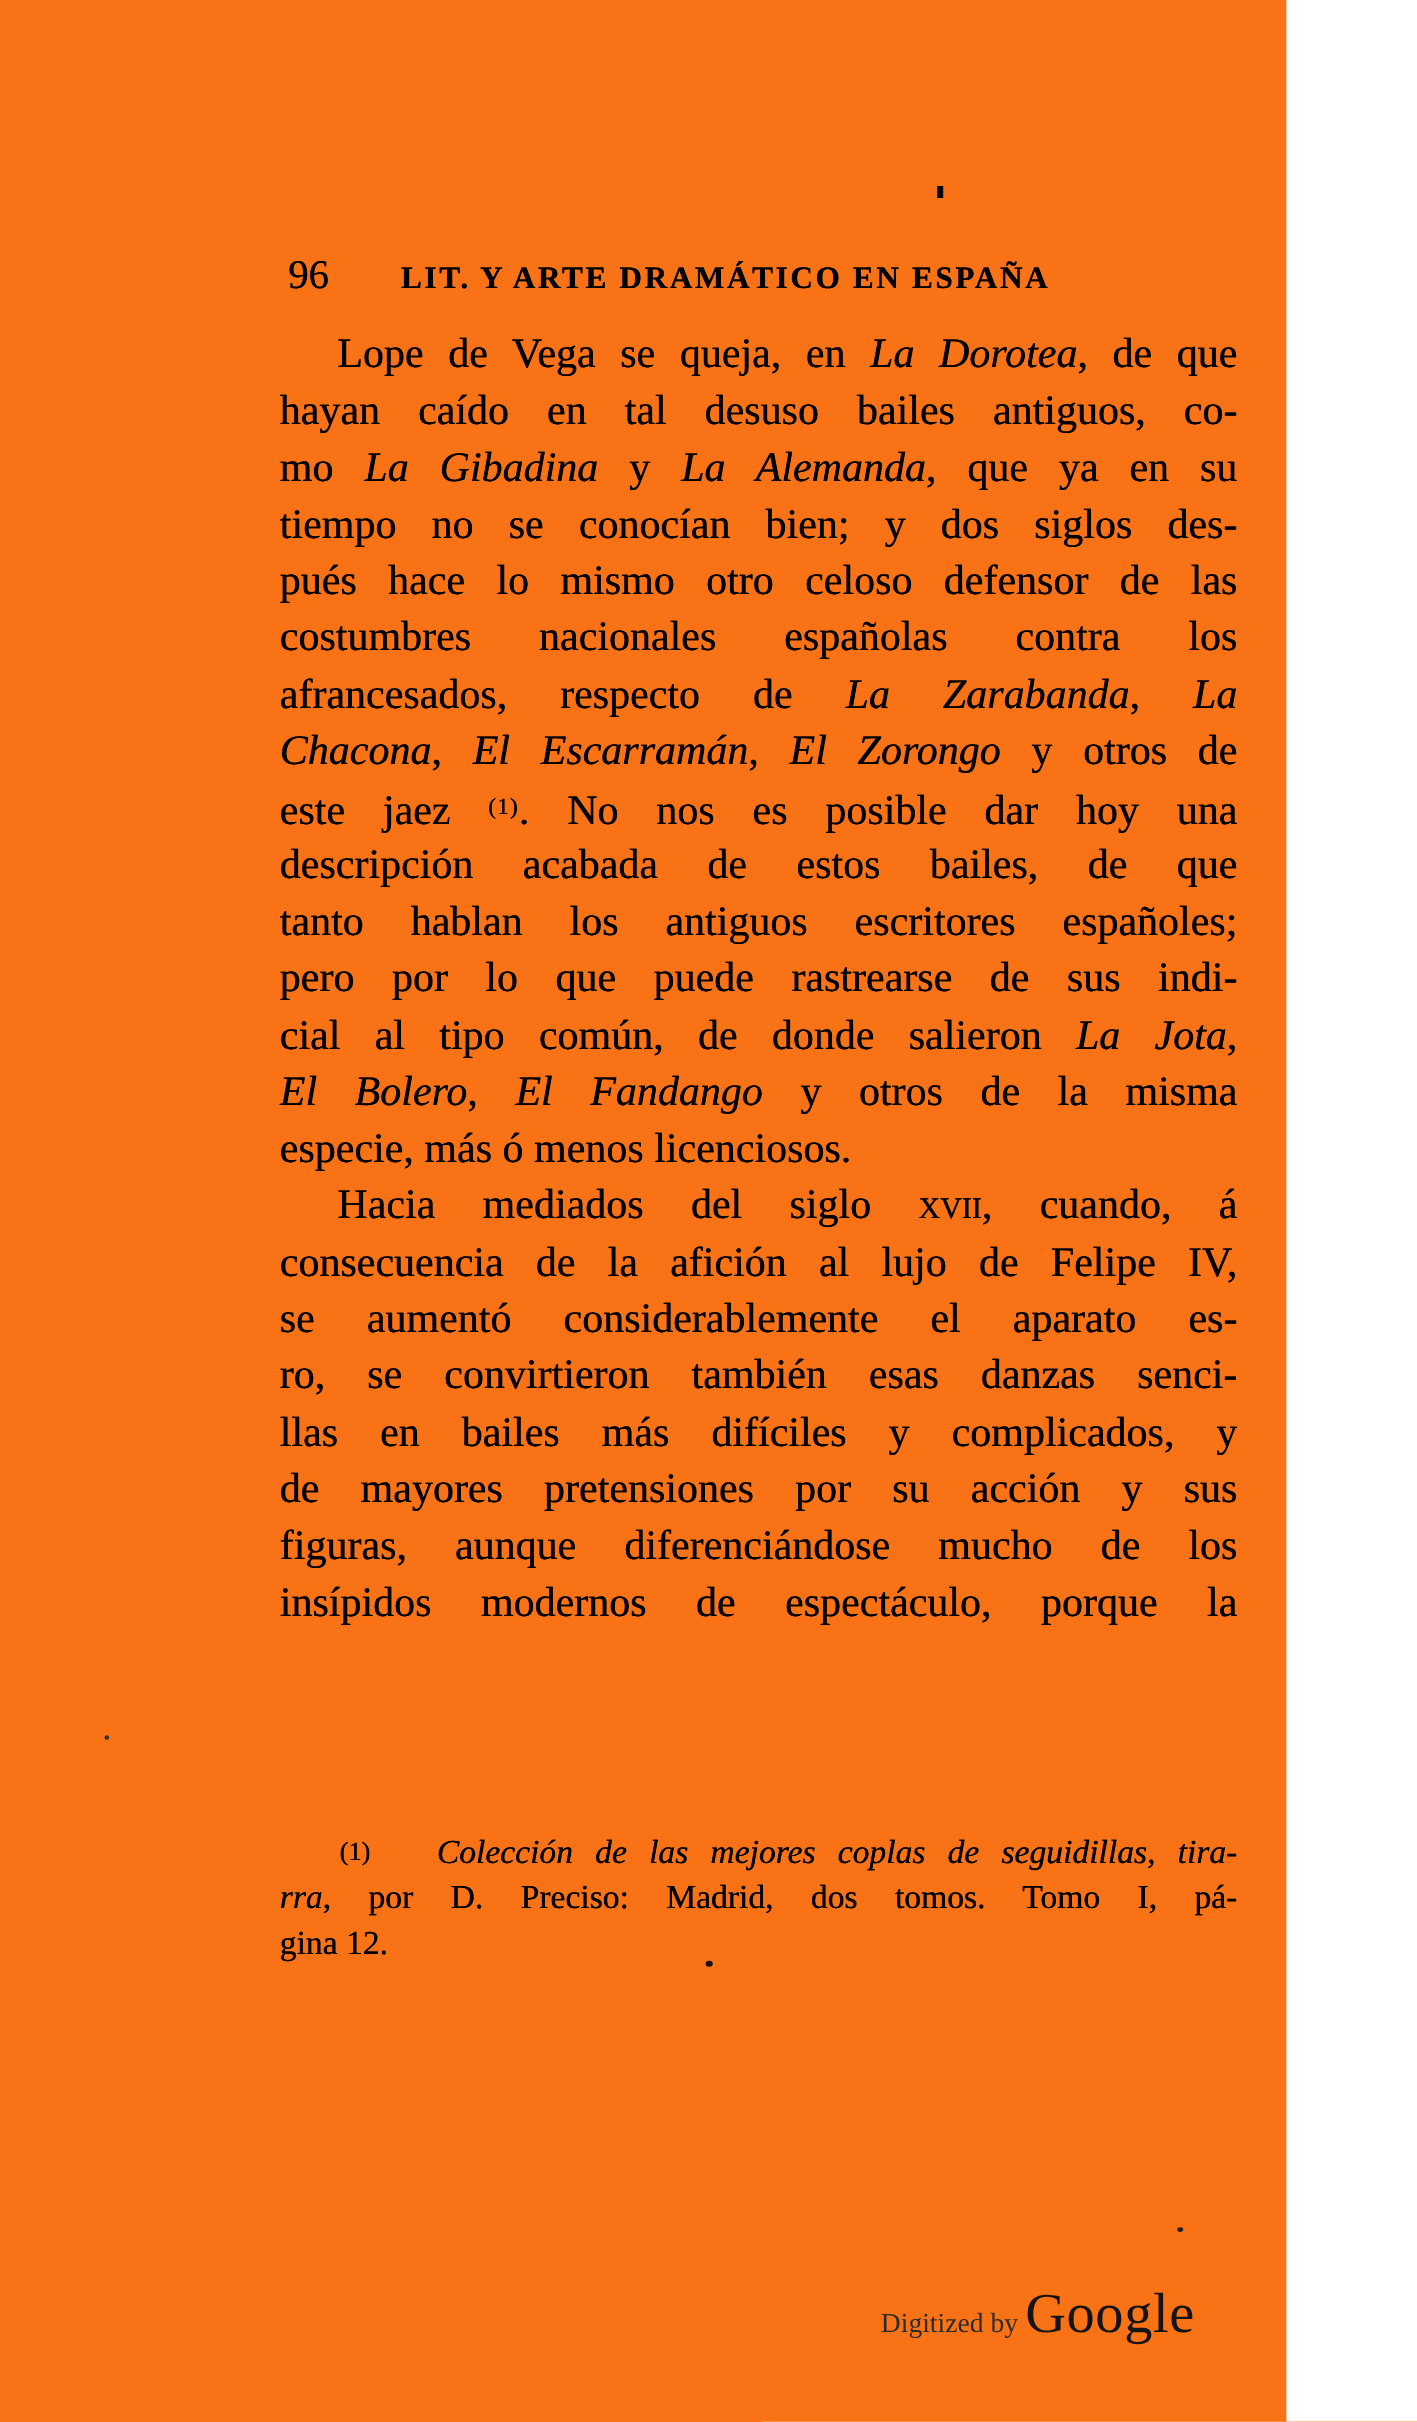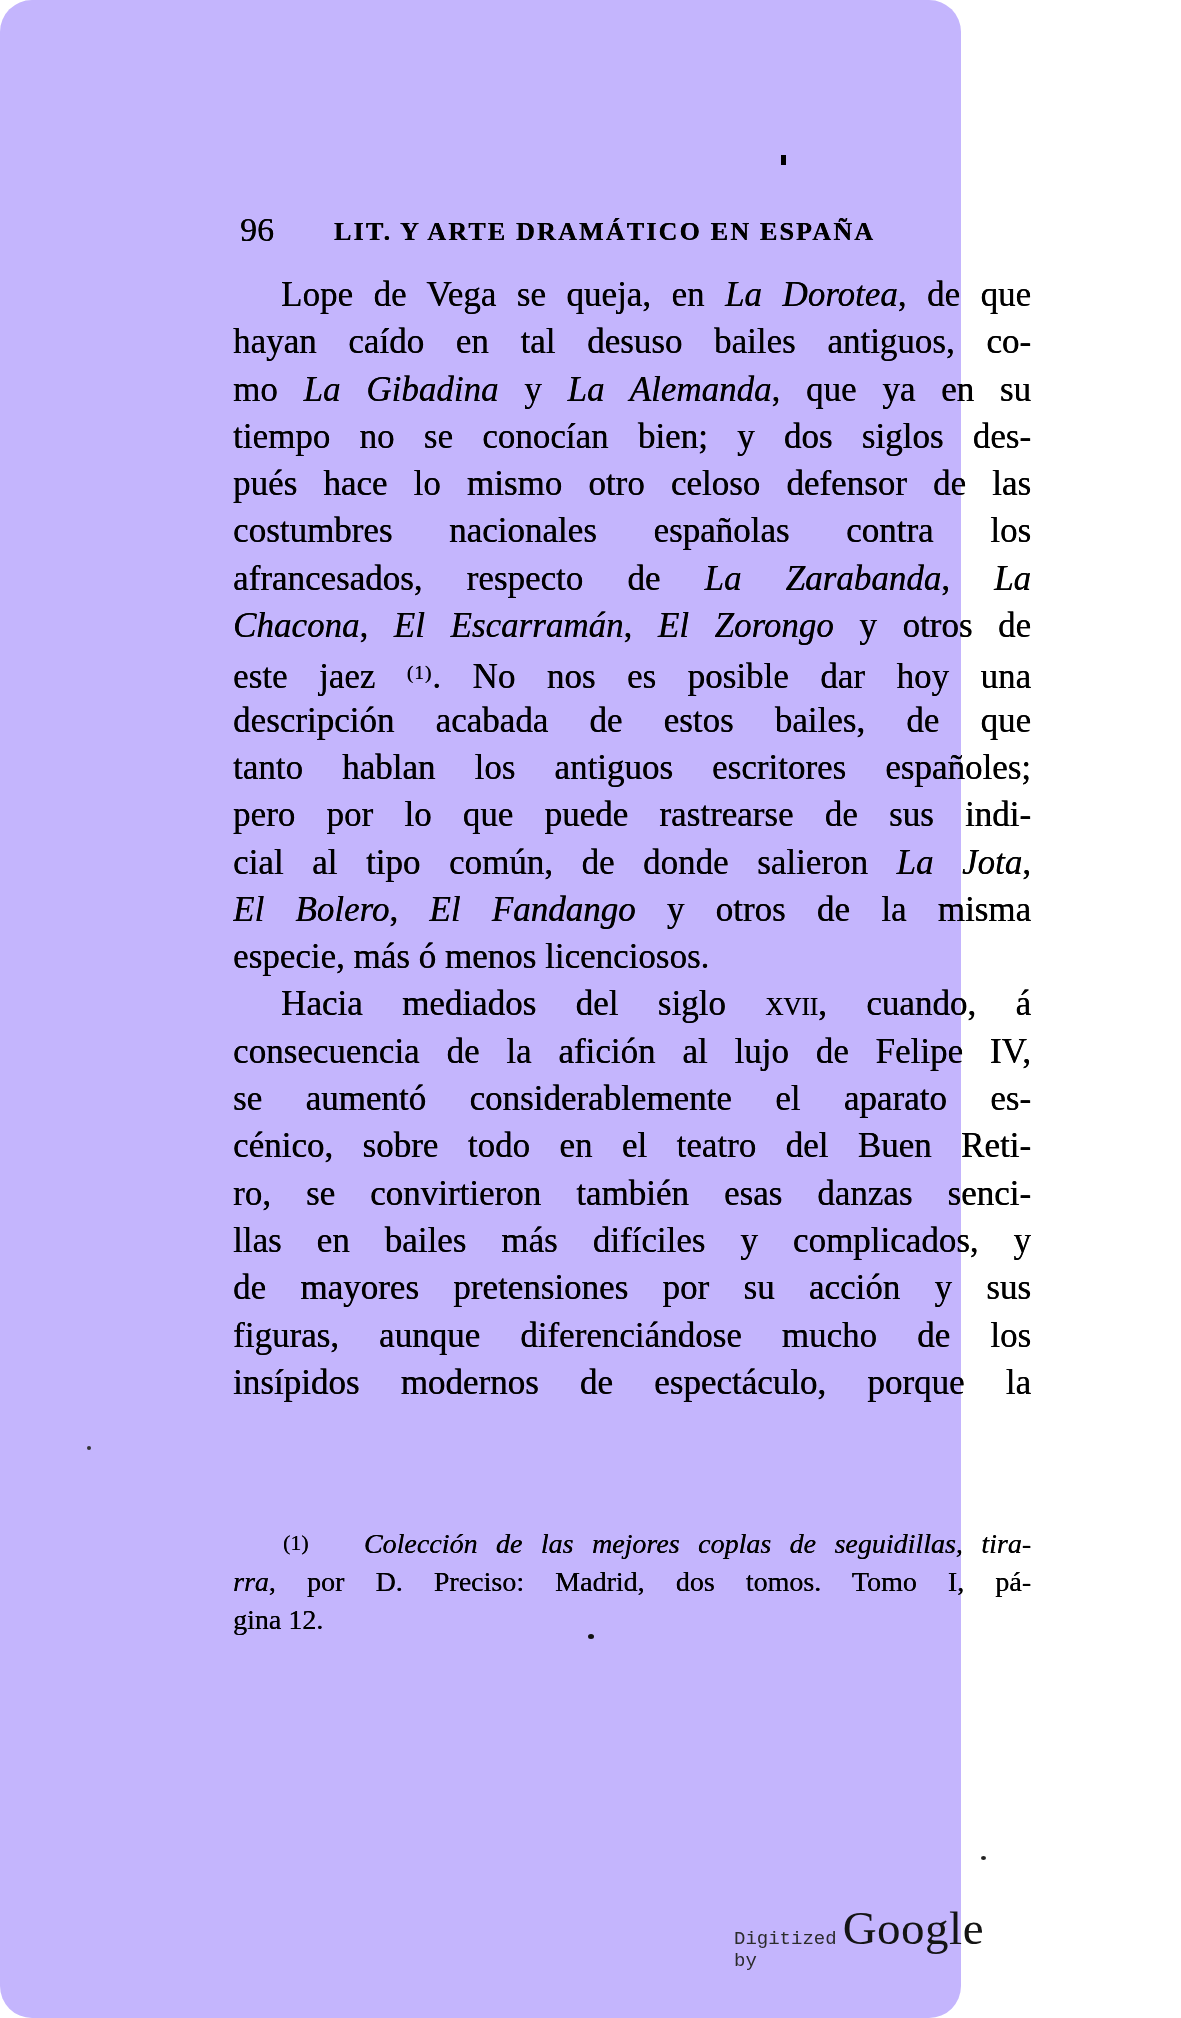--- a/index.html
+++ b/index.html
@@ -5,23 +5,22 @@
   html, body { margin: 0; padding: 0; }
   body {
     width: 1181px; height: 2018px;
     background: #ffffff;
     font-family: "Liberation Serif", serif;
     color: #000000;
     overflow: hidden;
   }
   .page {
     position: relative;
-    width: 961px; height: 2018px;
-    background: #c4b5fd;
-    border-radius: 32px;
+    width: 1072px; height: 2018px;
+    background: #f97316;
   }
   
   .pagenum {
     position: absolute; left: 240px; top: 211px;
     font-size: 34px; color: #000;
     text-shadow: 0.35px 0 0 #000;
   }
   .running-title {
     position: absolute; left: 334px; top: 217px;
     font-size: 26px; font-weight: 700;
@@ -53,22 +52,22 @@
     font-family: Liberation Serif, serif;
   }
   .footnote-block .line { height: 38.6px; }
   .footnote-block .line.indent { text-indent: 50px; }
   
   .watermark {
     position: absolute; left: 734px; top: 1868px;
     display: flex; align-items: baseline;
   }
   .wm-prefix {
-    font-family: Liberation Mono, monospace;
-    font-size: 19px; color: #2b2b2b;
+    font-family: Liberation Serif, serif;
+    font-size: 23px; color: #2b2b2b;
   }
   .wm-logo {
     font-family: "Liberation Serif", serif;
     font-size: 47px; color: #141414;
     margin-left: 6px; letter-spacing: 0.5px; margin-top: 33px;
   }
   
   .speck { position: absolute; background: #000; }
   .speck.tick  { left: 781px; top: 155px;  width: 5px; height: 10px; }
   .speck.dot-a { left: 588px; top: 1634px; width: 6px; height: 5px; border-radius: 50%; background:#111; }
@@ -103,21 +102,20 @@
         <div class="line"><span>tanto hablan los antiguos escritores españoles;</span></div>
         <div class="line"><span>pero por lo que puede rastrearse de sus indi-</span></div>
         <div class="line"><span>cial al tipo común, de donde salieron </span><span class="seg-i">La Jota</span><span>,</span></div>
         <div class="line"><span class="seg-i">El Bolero</span><span>, </span><span class="seg-i">El Fandango</span><span> y otros de la misma</span></div>
         <div class="line no-just"><span>especie, más ó menos licenciosos.</span></div>
       </div>
     <div>
         <div class="line indent"><span>Hacia mediados del siglo </span><span class="seg-sc">xvii</span><span>, cuando, á</span></div>
         <div class="line"><span>consecuencia de la afición al lujo de Felipe IV,</span></div>
         <div class="line"><span>se aumentó considerablemente el aparato es-</span></div>
-        <div class="line"><span>cénico, sobre todo en el teatro del Buen Reti-</span></div>
         <div class="line"><span>ro, se convirtieron también esas danzas senci-</span></div>
         <div class="line"><span>llas en bailes más difíciles y complicados, y</span></div>
         <div class="line"><span>de mayores pretensiones por su acción y sus</span></div>
         <div class="line"><span>figuras, aunque diferenciándose mucho de los</span></div>
         <div class="line"><span>insípidos modernos de espectáculo, porque la</span></div>
       </div>
   </div>
 
   <div class="footnote-block">
       <div class="line indent"><span class="seg-fm">(1)</span><span>&nbsp;&nbsp;&nbsp;</span><span class="seg-i">Colección de las mejores coplas de seguidillas, tira-</span></div>

